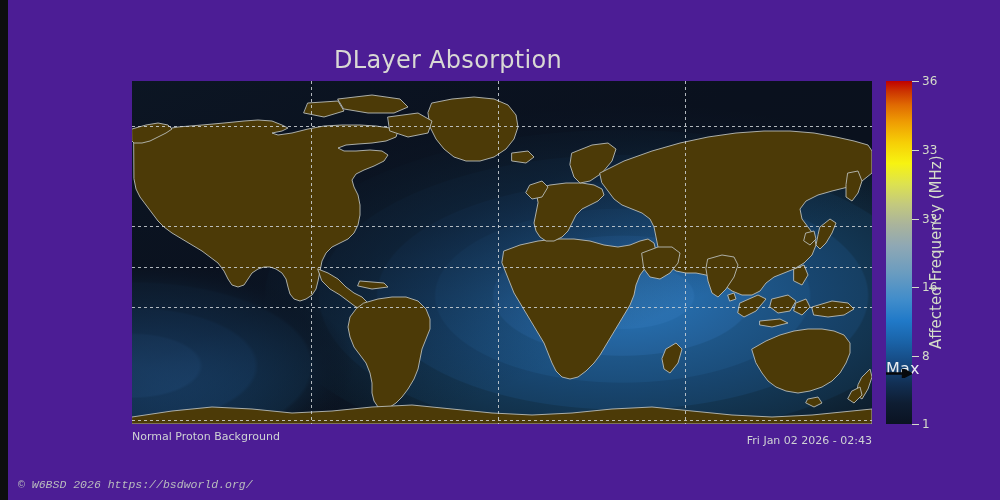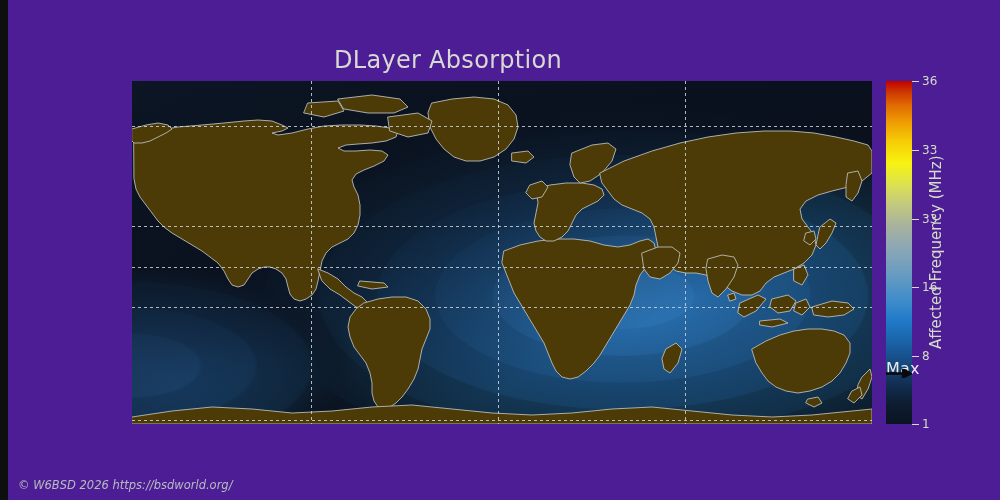--- a/index.html
+++ b/index.html
@@ -48,21 +48,21 @@
   #maxmark{position:absolute;left:-12px;top:275px;width:40px;height:26px;}
   #maxmark .mtxt{position:absolute;left:12px;top:8px;color:#e8ecef;font-size:16px;
                  line-height:10px;letter-spacing:.2px;}
   #maxmark .marrow{position:absolute;left:12px;top:13px;width:26px;height:9px;}
 
   
   #notes{position:absolute;left:124px;top:429px;color:#cfd2d4;font-size:11px;line-height:15px;}
   #stamp{position:absolute;left:590px;top:434px;width:274px;text-align:right;
          color:#cfd2d4;font-size:11px;}
   #copy{position:absolute;left:10px;top:478px;color:#b9bcbe;font-size:11.5px;
-        font-style:italic;}
+        font-style:italic;font-family:Liberation Mono, monospace;}
 </style>
 </head>
 <body>
 
 <div id="root" style="background: #4c1d95; margin-left: 8px;">
 
   <div id="title">DLayer Absorption</div>
 
   <div id="mapbox">
     <div id="mapclip">
@@ -254,16 +254,18 @@
       <span class="mtxt">Max</span>
       <svg class="marrow" viewBox="0 0 26 9">
         <path d="M0,4.5 L18,4.5 M17,0.5 L25,4.5 L17,8.5 Z" stroke="#07090c" stroke-width="2.4" fill="#07090c"></path>
       </svg>
     </div>
   </div>
 
   <div id="cbtitle">Affected Frequency (MHz)</div>
 
   <div id="notes">
+    <div>Normal Proton Background</div>
   </div>
 
+  <div id="stamp">Fri Jan 02 2026 - 02:43</div>
   <div id="copy">© W6BSD 2026 https://bsdworld.org/</div>
 </div>
 
 </body></html>

